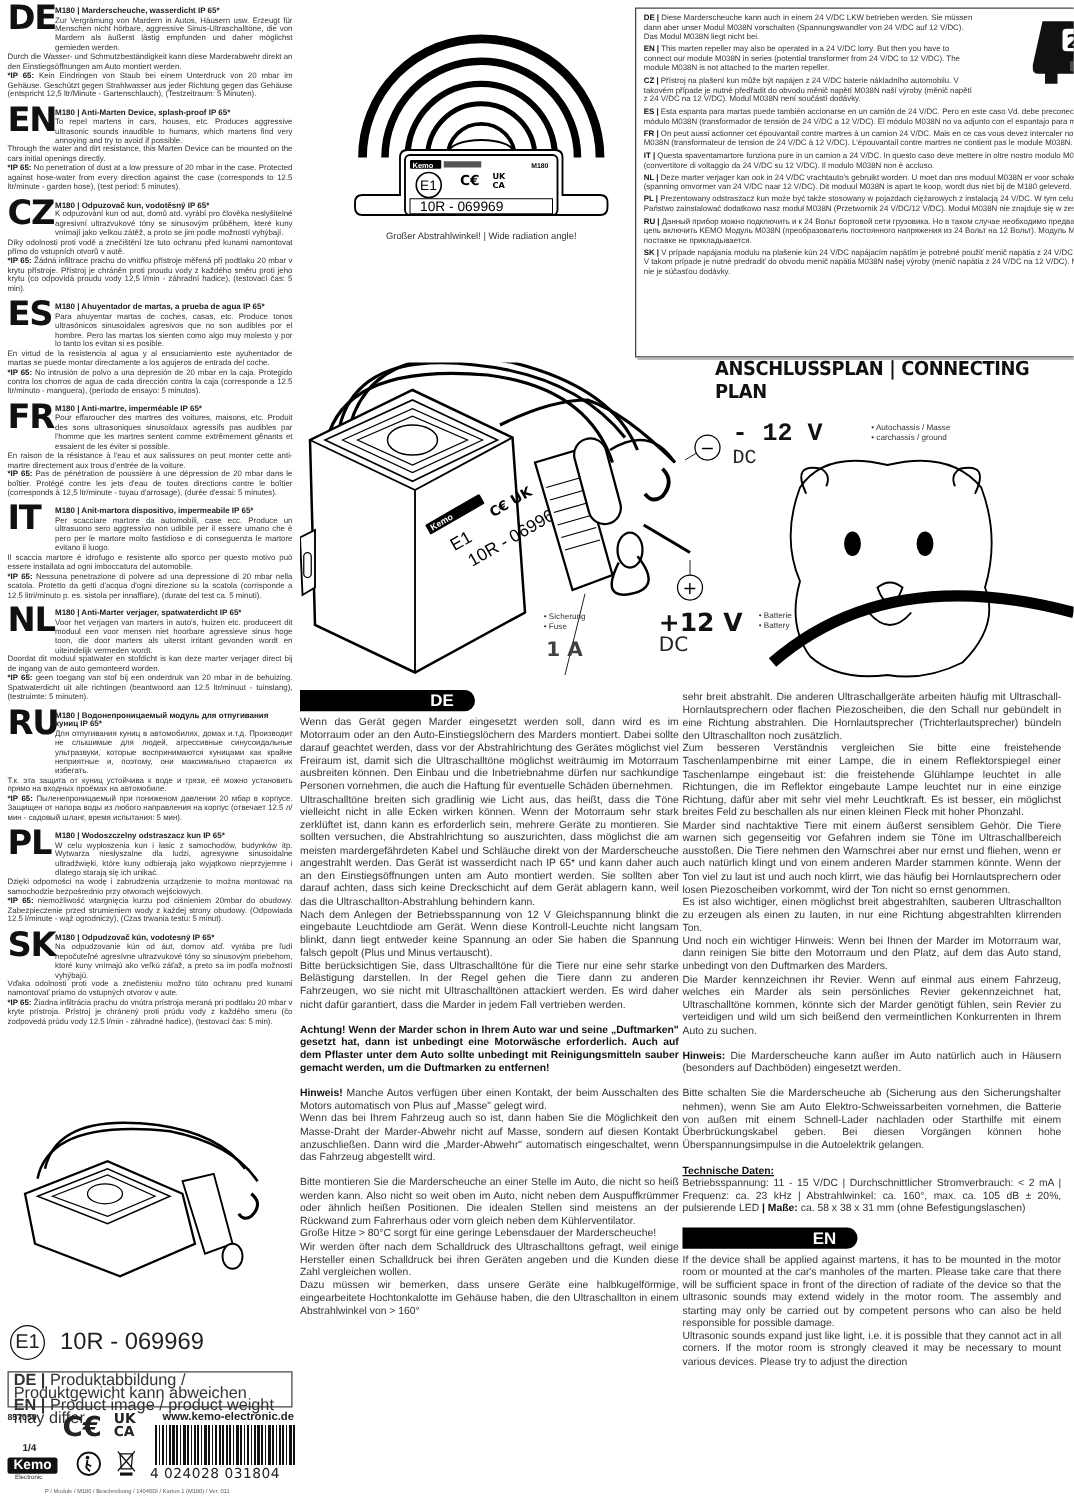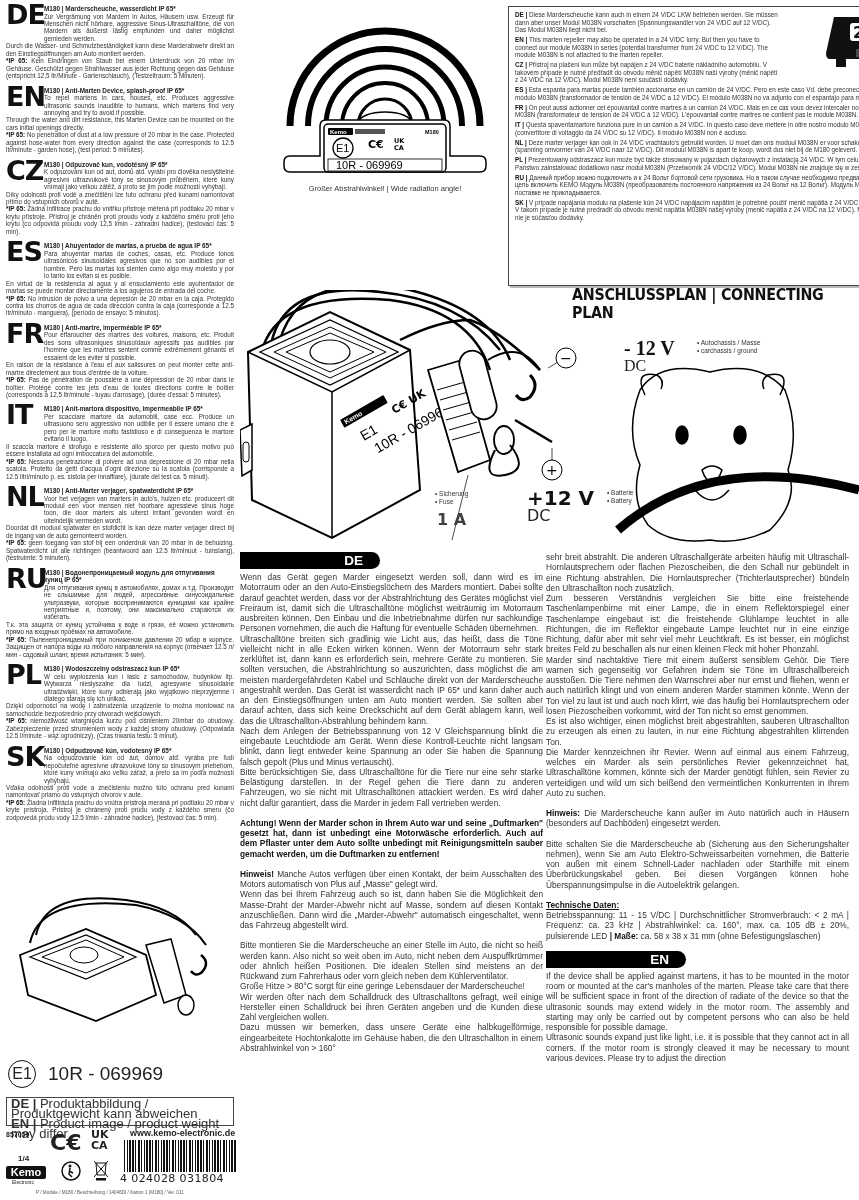--- a/index.html
+++ b/index.html
@@ -14,21 +14,21 @@
 .lang-text b{color:#111}
 .top-device{position:absolute;left:270px;top:8px;width:230px;height:170px}
 .radiation-caption{position:absolute;left:270px;top:184px;width:230px;text-align:center;font-size:7.5px;color:#333}
 .truck-box{position:absolute;left:508px;top:6px;width:396px;height:280px;border:1.5px solid #444;padding:4px 6px;box-shadow:2px 2px 0 #bbb}
 .truck-para{font-size:6.3px;line-height:7.5px;color:#333;margin-bottom:2.5px}
 .truck-para b{color:#111}
 .truck-narrow{width:265px}
 .truck-icon{position:absolute;right:5px;top:6px;width:72px;height:58px}
 .plan-title{position:absolute;left:572px;top:286px;font-size:15.5px;font-weight:bold;letter-spacing:-0.3px;color:#111;font-family:"DejaVu Sans",sans-serif;transform:scaleX(0.92);transform-origin:left}
 .diagram{position:absolute;left:240px;top:290px;width:619px;height:260px}
-.label-minus{position:absolute;left:624px;top:338px;font-family:Liberation Serif, serif}
+.label-minus{position:absolute;left:586px;top:338px;font-family:Liberation Mono, monospace}
 .volt{font-size:20px;font-weight:bold;color:#111;line-height:20px}
 .dc{font-size:16px;color:#222;text-align:left;line-height:16px}
 .side-note{position:absolute;font-size:6.5px;line-height:8px;color:#333}
 .main-col{position:absolute;font-size:8.3px;line-height:10.25px;color:#333;text-align:justify;width:303px}
 .main-col p{margin:0}
 .gap{height:10px}
 .banner{height:17px;background:#000;border-radius:0 9px 9px 0;color:#fff;font-weight:bold;font-size:13.5px;text-align:right;padding-right:17px;line-height:17px;margin-bottom:3px;width:140px}
 .bold-warn{font-weight:bold;color:#111}
 .tech-title{font-weight:bold;text-decoration:underline;color:#111}
 .disclaimer{position:absolute;left:6px;top:1097px;width:228px;height:29px;border:1.5px solid #444;font-size:13px;line-height:10px;padding:1px 4px;color:#333}
@@ -299,20 +299,21 @@
   <p>Große Hitze &gt; 80°C sorgt für eine geringe Lebensdauer der Marderscheuche!</p>
   <p>Wir werden öfter nach dem Schalldruck des Ultraschalltons gefragt, weil einige Hersteller einen Schalldruck bei ihren Geräten angeben und die Kunden diese Zahl vergleichen wollen.</p>
   <p>Dazu müssen wir bemerken, dass unsere Geräte eine halbkugelförmige, eingearbeitete Hochtonkalotte im Gehäuse haben, die den Ultraschallton in einem Abstrahlwinkel von &gt; 160°</p>
 </div>
 
 <div class="main-col" style="left:546px;top:552px">
   <p>sehr breit abstrahlt. Die anderen Ultraschallgeräte arbeiten häufig mit Ultraschall-Hornlautsprechern oder flachen Piezoscheiben, die den Schall nur gebündelt in eine Richtung abstrahlen. Die Hornlautsprecher (Trichterlautsprecher) bündeln den Ultraschallton noch zusätzlich.</p>
   <p>Zum besseren Verständnis vergleichen Sie bitte eine freistehende Taschenlampenbirne mit einer Lampe, die in einem Reflektorspiegel einer Taschenlampe eingebaut ist: die freistehende Glühlampe leuchtet in alle Richtungen, die im Reflektor eingebaute Lampe leuchtet nur in eine einzige Richtung, dafür aber mit sehr viel mehr Leuchtkraft. Es ist besser, ein möglichst breites Feld zu beschallen als nur einen kleinen Fleck mit hoher Phonzahl.</p>
   <p>Marder sind nachtaktive Tiere mit einem äußerst sensiblem Gehör. Die Tiere warnen sich gegenseitig vor Gefahren indem sie Töne im Ultraschallbereich ausstoßen. Die Tiere nehmen den Warnschrei aber nur ernst und fliehen, wenn er auch natürlich klingt und von einem anderen Marder stammen könnte. Wenn der Ton viel zu laut ist und auch noch klirrt, wie das häufig bei Hornlautsprechern oder losen Piezoscheiben vorkommt, wird der Ton nicht so ernst genommen.</p>
   <p>Es ist also wichtiger, einen möglichst breit abgestrahlten, sauberen Ultraschallton zu erzeugen als einen zu lauten, in nur eine Richtung abgestrahlten klirrenden Ton.</p>
+  <p>Und noch ein wichtiger Hinweis: Wenn bei Ihnen der Marder im Motorraum war, dann reinigen Sie bitte den Motorraum und den Platz, auf dem das Auto stand, unbedingt von den Duftmarken des Marders.</p>
   <p>Die Marder kennzeichnen ihr Revier. Wenn auf einmal aus einem Fahrzeug, welches ein Marder als sein persönliches Revier gekennzeichnet hat, Ultraschalltöne kommen, könnte sich der Marder genötigt fühlen, sein Revier zu verteidigen und wild um sich beißend den vermeintlichen Konkurrenten in Ihrem Auto zu suchen.</p>
   <div class="gap"></div>
   <p><b class="bold-warn">Hinweis:</b><span> Die Marderscheuche kann außer im Auto natürlich auch in Häusern (besonders auf Dachböden) eingesetzt werden.</span></p>
   <div class="gap"></div>
   <p>Bitte schalten Sie die Marderscheuche ab (Sicherung aus den Sicherungshalter nehmen), wenn Sie am Auto Elektro-Schweissarbeiten vornehmen, die Batterie von außen mit einem Schnell-Lader nachladen oder Starthilfe mit einem Überbrückungskabel geben. Bei diesen Vorgängen können hohe Überspannungsimpulse in die Autoelektrik gelangen.</p>
   <div class="gap"></div>
   <p class="tech-title">Technische Daten:</p>
   <p><span>Betriebsspannung: 11 - 15 V/DC | Durchschnittlicher Stromverbrauch: &lt; 2 mA | Frequenz: ca. 23 kHz | Abstrahlwinkel: ca. 160°, max. ca. 105 dB ± 20%, pulsierende LED </span><b class="bold-warn">| Maße:</b><span> ca. 58 x 38 x 31 mm (ohne Befestigungslaschen)</span></p>
   <div class="gap"></div>
   <div class="banner">EN</div>

